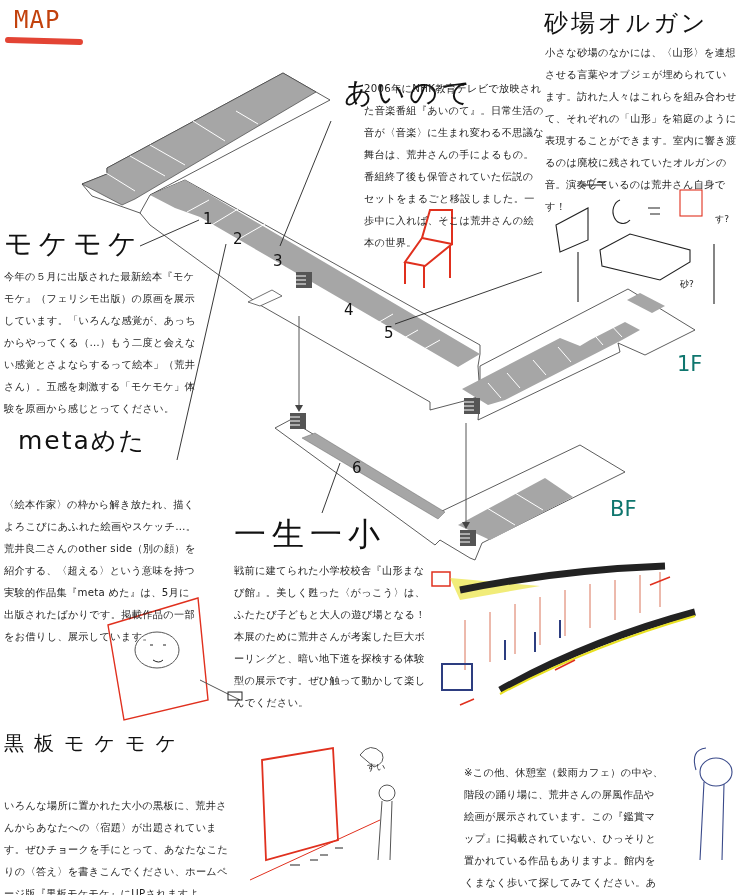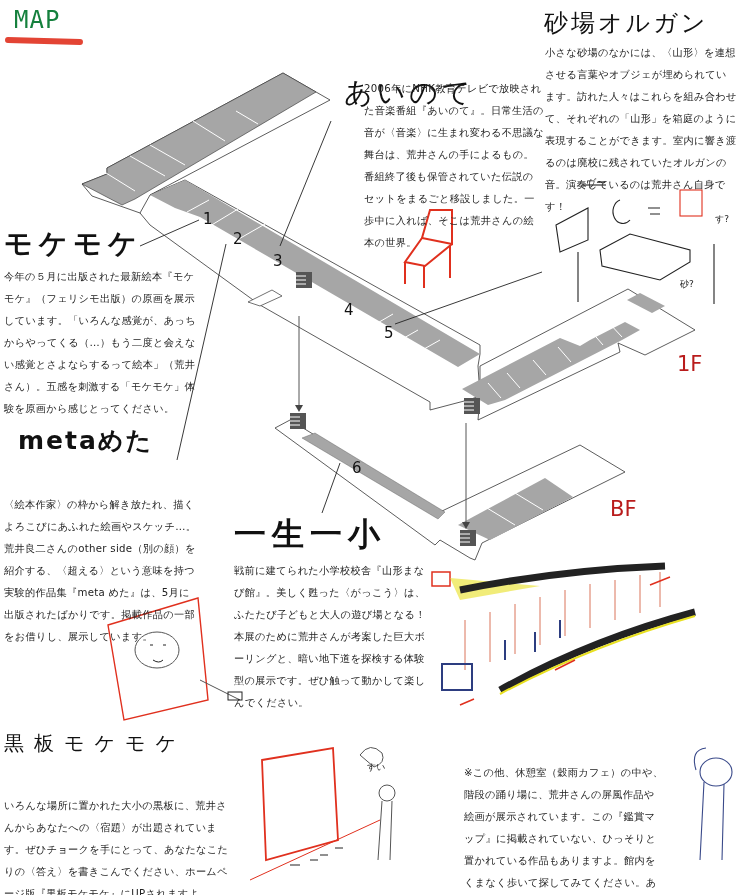--- a/index.html
+++ b/index.html
@@ -1,23 +1,23 @@
 <!DOCTYPE html>
 <html><head>
 <meta charset="utf-8">
 <style>
   * { margin: 0; padding: 0; box-sizing: border-box; }
   html, body { width: 740px; height: 895px; background: #ffffff; overflow: hidden; }
   body { position: relative; font-family: "DejaVu Sans", sans-serif; color: #222; }
   .abs { position: absolute; }
-  .map-title { left: 14px; top: 6px; font-family: "DejaVu Sans Mono", monospace; font-size: 24px; letter-spacing: 1px; color: #15803d; }
+  .map-title { left: 14px; top: 6px; font-family: "DejaVu Sans Mono", monospace; font-size: 24px; letter-spacing: 1px; color: #c2410c; }
   .title-underline { left: 5px; top: 38px; width: 78px; height: 6px; background: #e0301e; border-radius: 3px; transform: rotate(1.5deg); opacity: 0.9; }
-  .hand-title { font-family: "DejaVu Sans", sans-serif; font-weight: bold; color: #111; letter-spacing: 6px; }
+  .hand-title { font-family: "DejaVu Sans", sans-serif; font-weight: normal; color: #111; letter-spacing: 6px; }
   .body-text { font-size: 10.2px; line-height: 22px; color: #222; letter-spacing: 0.3px; }
-  .floor-label { font-family: "DejaVu Sans", sans-serif; font-size: 21px; color: #b91c1c; }
+  .floor-label { font-family: "DejaVu Sans", sans-serif; font-size: 21px; color: #0f766e; }
   svg { position: absolute; left: 0; top: 0; }
   .num { font-family: "DejaVu Sans", sans-serif; font-size: 15px; fill: #111; }
 </style>
 </head>
 <body>
 
 <div class="abs map-title">MAP</div>
 <div class="abs title-underline"></div>
 
 <svg width="740" height="895" viewBox="0 0 740 895">

